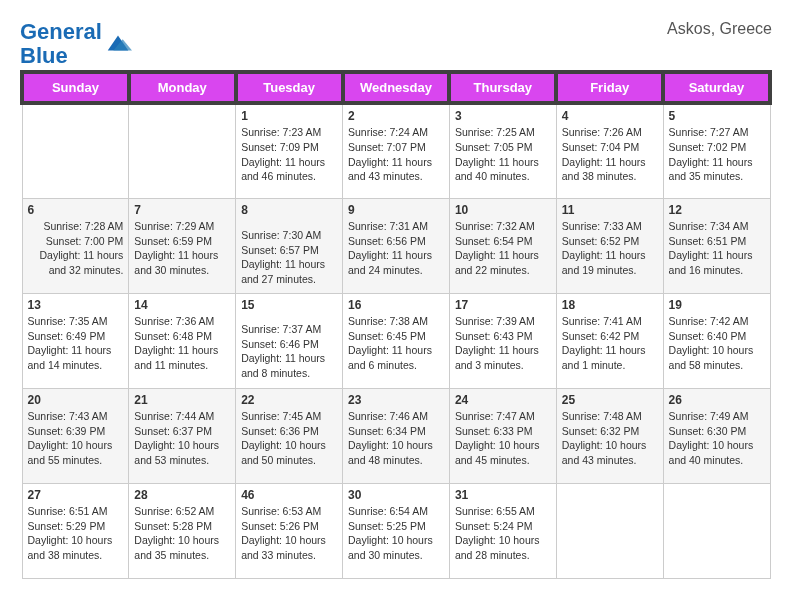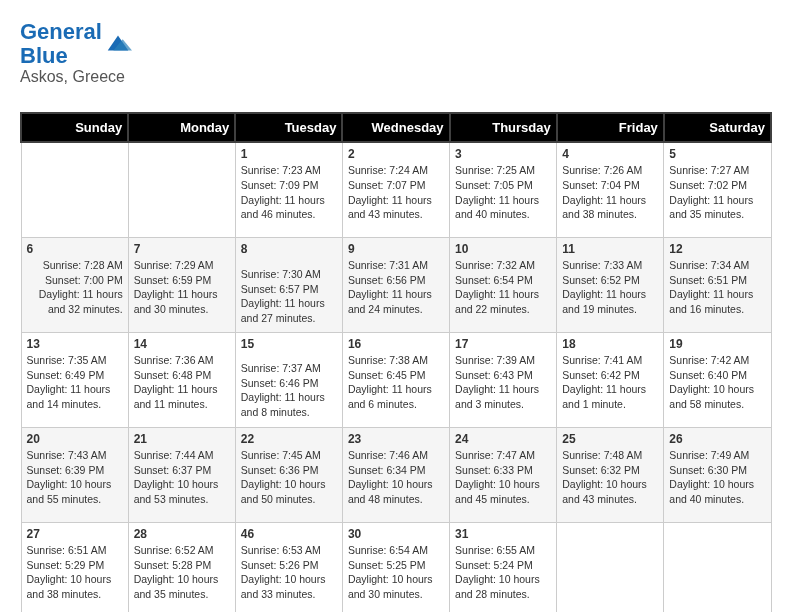--- a/index.html
+++ b/index.html
@@ -7,22 +7,21 @@
       font-family: Arial, sans-serif;
       background: #fff;
       width: 792px;
       min-height: 612px;
       padding: 20px;
     }
     .header {
       display: flex;
       justify-content: space-between;
       align-items: flex-start;
-      margin-bottom: 26px;
-      flex-direction: column;
+      margin-bottom: 2px;
     }
     .logo {
       display: flex;
       align-items: center;
     }
     .logo-text {
       font-size: 22px;
       font-weight: bold;
       color: #333;
       line-height: 1.1;
@@ -47,27 +46,27 @@
     .location {
       font-size: 16px;
       color: #555;
     }
     table {
       width: 100%;
       border-collapse: collapse;
       table-layout: fixed;
     }
     th {
-      background-color: #000000;
+      background-color: #d946ef;
       color: #fff;
       font-size: 13px;
       font-weight: bold;
       padding: 6px 5px;
-      text-align: right;
-      border: 2px solid #404040;
+      text-align: center;
+      border: 4px solid #404040;
     }
     td {
       border: 1px solid #ccc;
       vertical-align: top;
       padding: 4px 5px;
       height: 95px;
       background: #fff;
       font-size: 11px;
       color: #333;
     }

